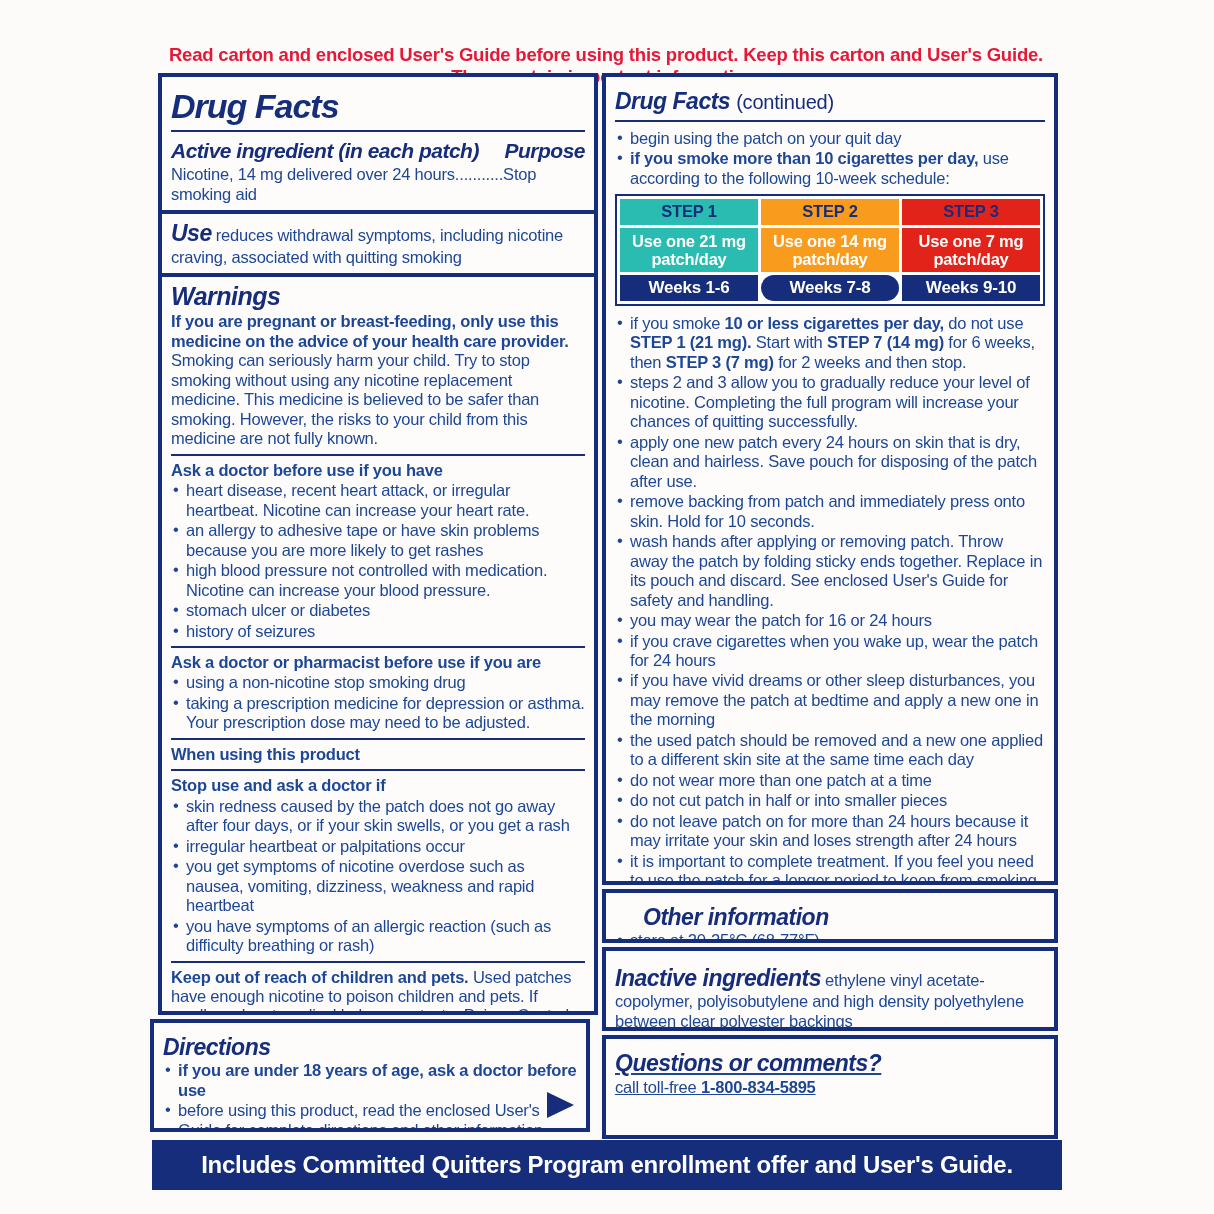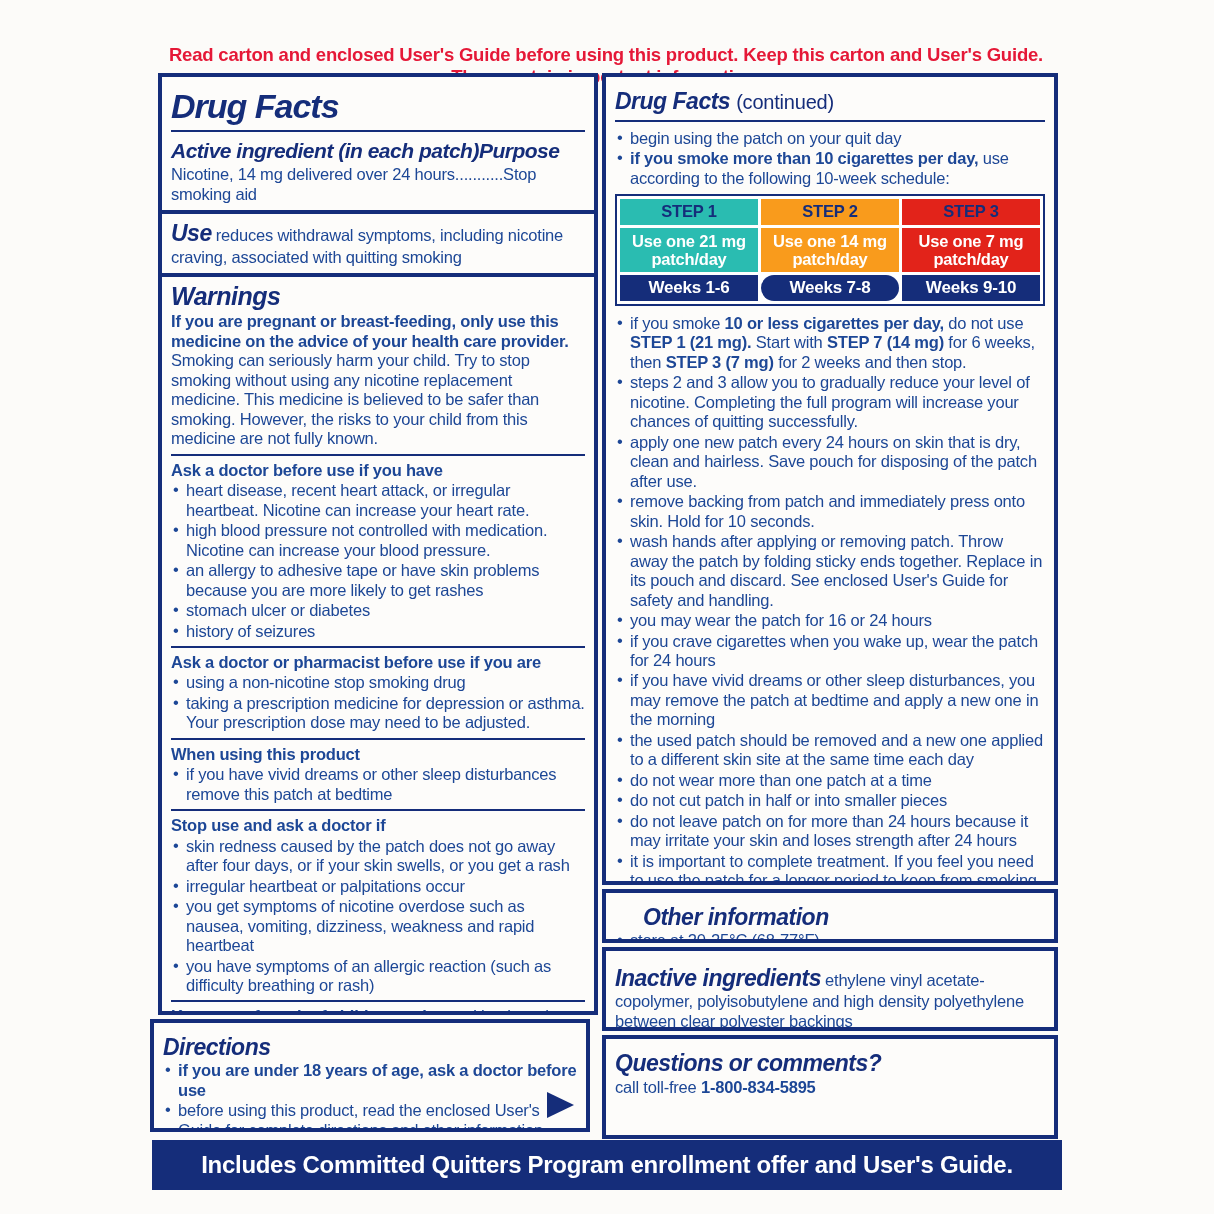--- a/index.html
+++ b/index.html
@@ -29,28 +29,28 @@
   .box{
     position:absolute;background:#fdfcfa;
     border:4px solid var(--navy);
     padding:12px 9px;overflow:hidden;
   }
   .left-main{left:158px;top:73px;width:440px;height:942px;}
   .left-directions{left:150px;top:1019px;width:440px;height:113px;}
   .right-main{left:602px;top:73px;width:456px;height:812px;}
   .right-other{left:602px;top:889px;width:456px;height:54px;}
   .right-inactive{left:602px;top:947px;width:456px;height:84px;}
-  .right-questions{left:602px;top:1035px;width:456px;height:104px;}
+  .right-questions{left:602px;top:1035px;width:456px;height:104px;text-decoration:underline;}
 
   .df-title{font-style:italic;font-weight:bold;font-size:34px;color:var(--navy);letter-spacing:-1px;line-height:1.05;}
   .title-rule{border:none;border-top:2.5px solid var(--navy);margin:5px 0 7px 0;}
   .thick-div{border:none;border-top:4px solid var(--navy);margin:6px -9px;}
   .thin-div{border:none;border-top:2px solid var(--navy);margin:5px 0;}
 
-  .ai-row{display:flex;align-items:baseline;}
+  .ai-row{display:flex;justify-content:space-between;align-items:baseline;}
   .h-ital{font-style:italic;font-weight:bold;font-size:21px;color:var(--navy);letter-spacing:-0.5px;}
   .h-sect{font-style:italic;font-weight:bold;font-size:25px;color:var(--navy);letter-spacing:-0.5px;line-height:1.1;}
   .h-inline{font-style:italic;font-weight:bold;font-size:23px;color:var(--navy);letter-spacing:-0.5px;margin-right:4px;}
   .h-sub{font-weight:bold;}
   b{font-weight:bold;}
   p{margin:2px 0;}
 
   ul.bullets{list-style:none;margin:1px 0 2px 0;}
   ul.bullets li{position:relative;padding-left:15px;margin:0 0 1px 0;}
   ul.bullets li::before{content:"\2022";position:absolute;left:2px;top:-1px;}
@@ -101,38 +101,35 @@
 
   <div class="h-sect">Warnings</div>
   <p>
     <b>If you are pregnant or breast-feeding, only use this medicine on the advice of your health care provider.</b><span> Smoking can seriously harm your child. Try to stop smoking without using any nicotine replacement medicine. This medicine is believed to be safer than smoking. However, the risks to your child from this medicine are not fully known.</span>
   </p>
 
   <hr class="thin-div">
   <div class="h-sub">Ask a doctor before use if you have</div>
   <ul class="bullets">
       <li><span>heart disease, recent heart attack, or irregular heartbeat. Nicotine can increase your heart rate.</span></li>
+      <li><span>an allergy to adhesive tape or have skin problems because you are more likely to get rashes</span></li>
       <li><span>high blood pressure not controlled with medication. Nicotine can increase your blood pressure.</span></li>
-      <li><span>an allergy to adhesive tape or have skin problems because you are more likely to get rashes</span></li>
       <li><span>stomach ulcer or diabetes</span></li>
       <li><span>history of seizures</span></li>
     </ul>
 
   <hr class="thin-div">
   <div class="h-sub">Ask a doctor or pharmacist before use if you are</div>
   <ul class="bullets">
       <li><span>using a non-nicotine stop smoking drug</span></li>
       <li><span>taking a prescription medicine for depression or asthma. Your prescription dose may need to be adjusted.</span></li>
     </ul>
 
   <hr class="thin-div">
   <div class="h-sub">When using this product</div>
-  <ul class="bullets">
-      <li><span>if you have vivid dreams or other sleep disturbances remove this patch at bedtime</span></li>
-    </ul>
 
   <hr class="thin-div">
   <div class="h-sub">Stop use and ask a doctor if</div>
   <ul class="bullets">
       <li><span>skin redness caused by the patch does not go away after four days, or if your skin swells, or you get a rash</span></li>
       <li><span>irregular heartbeat or palpitations occur</span></li>
       <li><span>you get symptoms of nicotine overdose such as nausea, vomiting, dizziness, weakness and rapid heartbeat</span></li>
       <li><span>you have symptoms of an allergic reaction (such as difficulty breathing or rash)</span></li>
     </ul>
 

